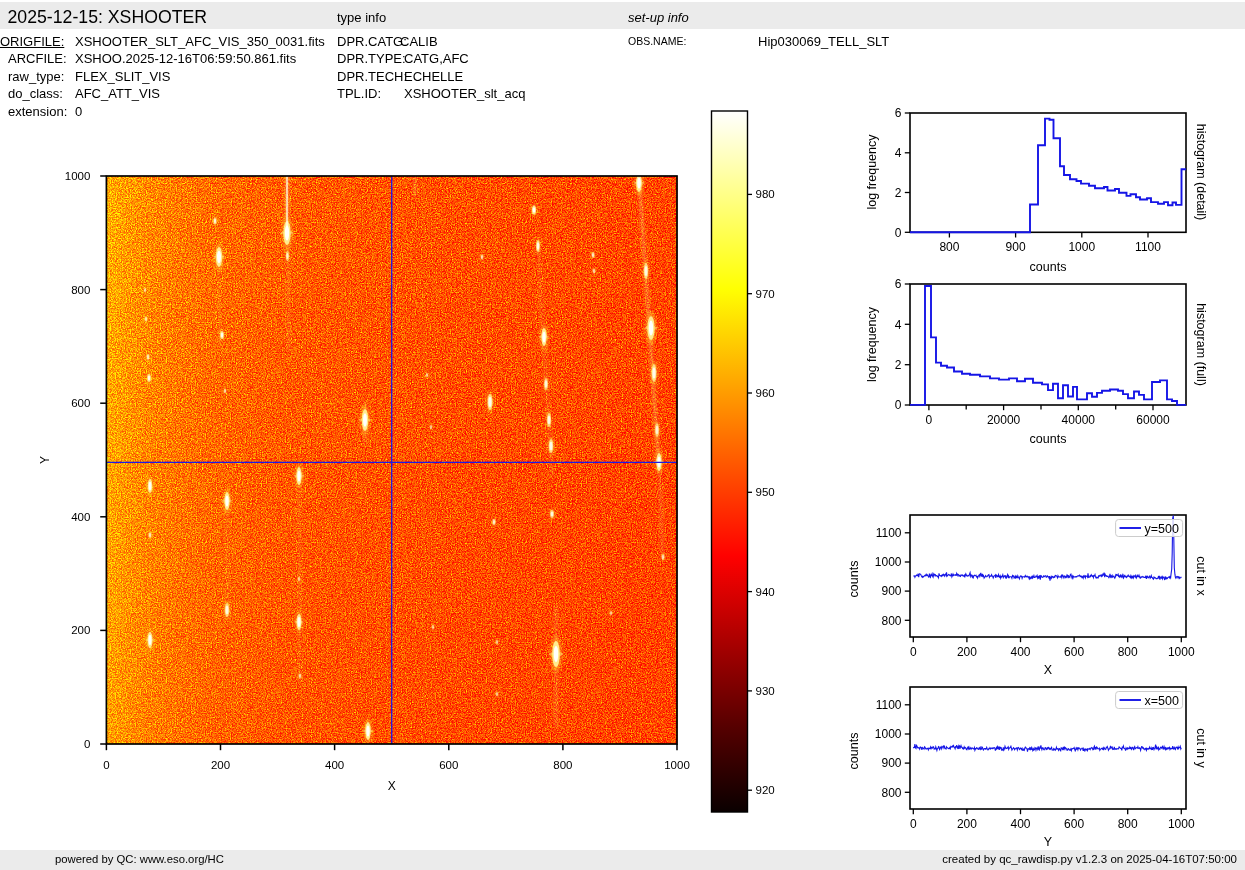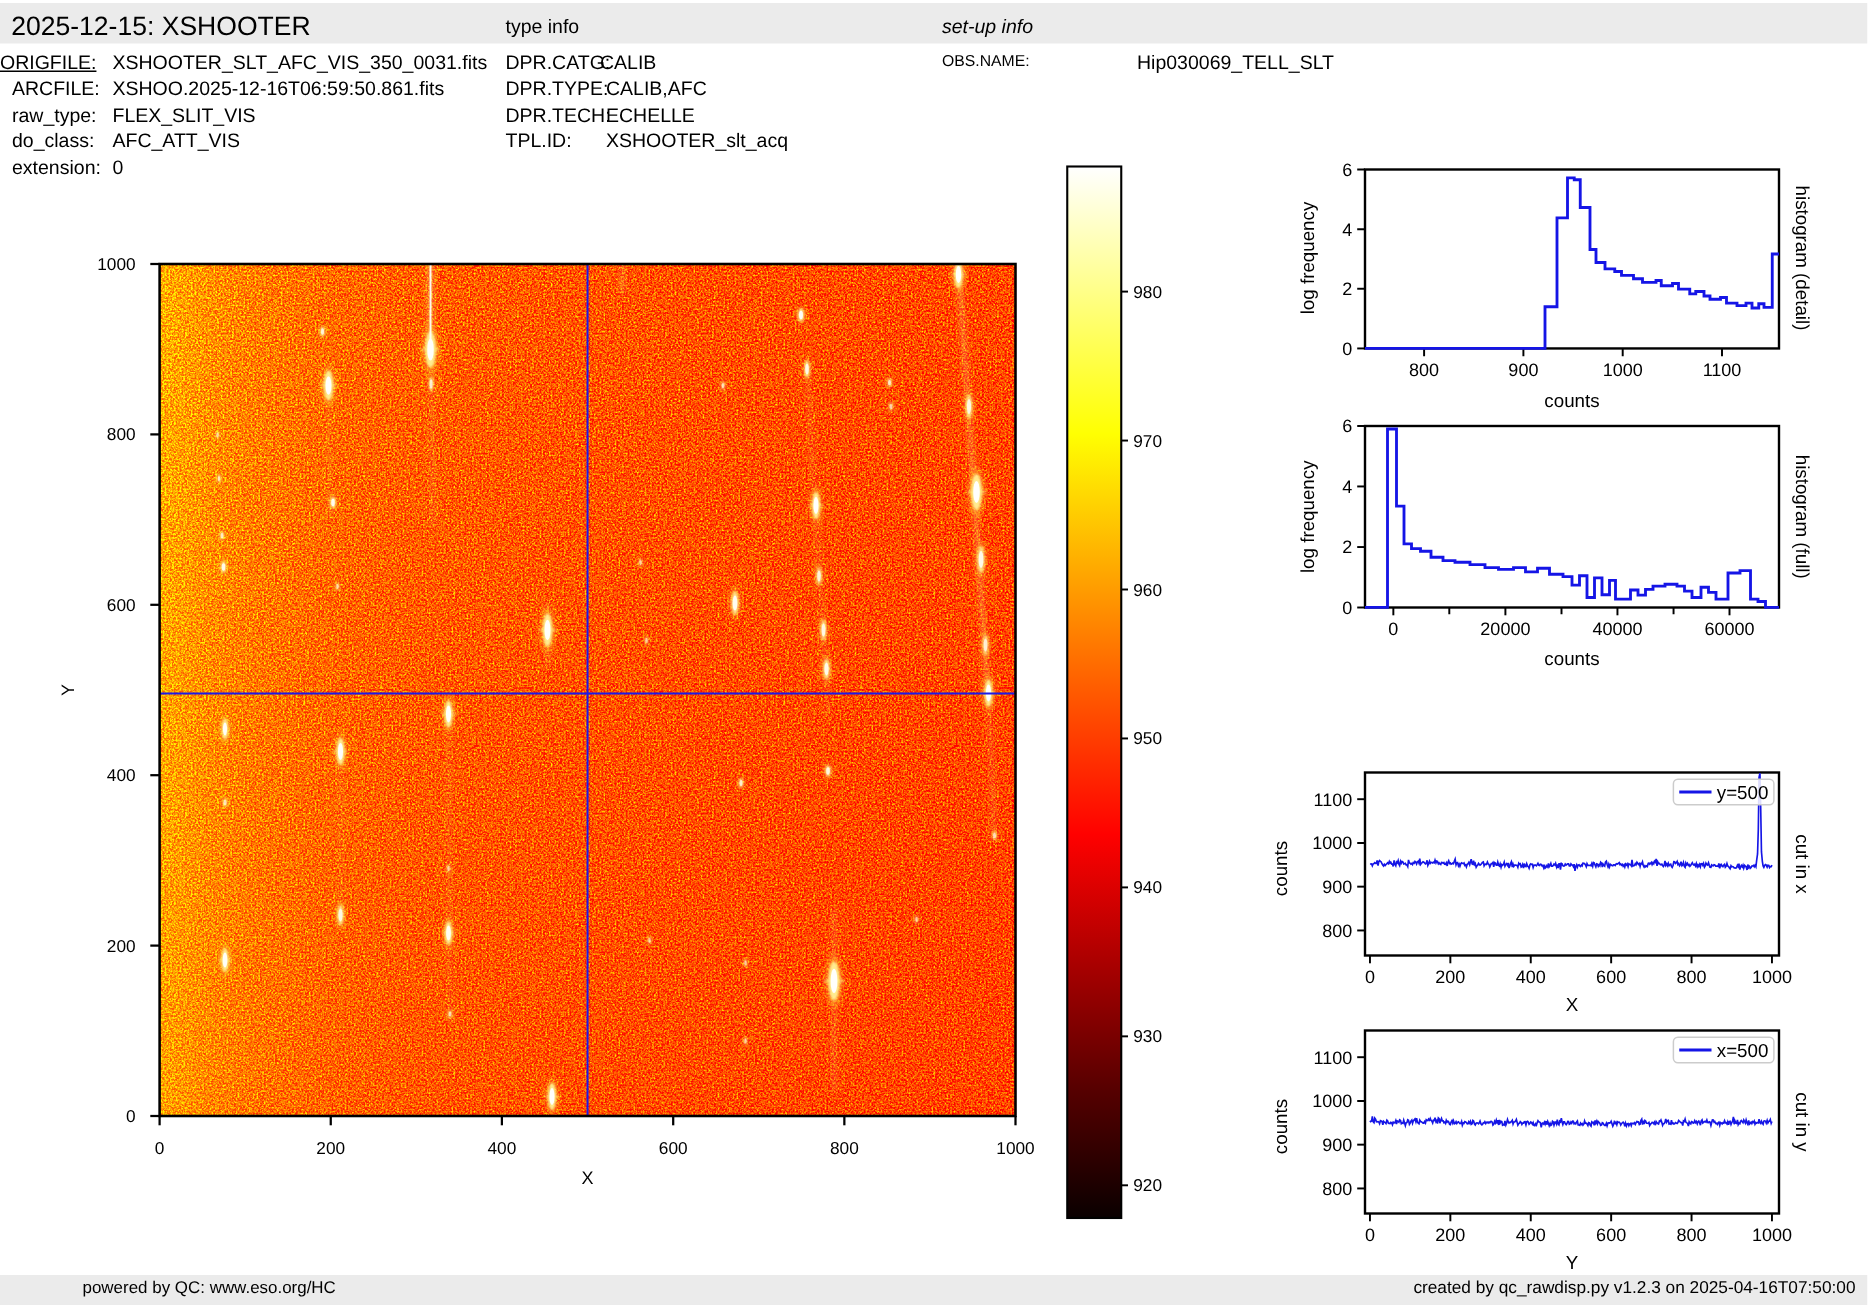--- a/index.html
+++ b/index.html
@@ -16,21 +16,21 @@
 <div class="abs" style="left:75px;top:51.0px;font-size:13px;">XSHOO.2025-12-16T06:59:50.861.fits</div>
 <div class="abs" style="left:8px;top:68.5px;font-size:13px;">raw_type:</div>
 <div class="abs" style="left:75px;top:68.5px;font-size:13px;">FLEX_SLIT_VIS</div>
 <div class="abs" style="left:8px;top:86.0px;font-size:13px;">do_class:</div>
 <div class="abs" style="left:75px;top:86.0px;font-size:13px;">AFC_ATT_VIS</div>
 <div class="abs" style="left:8px;top:103.5px;font-size:13px;">extension:</div>
 <div class="abs" style="left:75px;top:103.5px;font-size:13px;">0</div>
 <div class="abs" style="left:337px;top:33.5px;font-size:13px;">DPR.CATG:</div>
 <div class="abs" style="left:400px;top:33.5px;font-size:13px;">CALIB</div>
 <div class="abs" style="left:337px;top:51.0px;font-size:13px;">DPR.TYPE:</div>
-<div class="abs" style="left:404px;top:51.0px;font-size:13px;">CALIB,AFC</div>
+<div class="abs" style="left:404px;top:51.0px;font-size:13px;">CATG,AFC</div>
 <div class="abs" style="left:337px;top:68.5px;font-size:13px;">DPR.TECH:</div>
 <div class="abs" style="left:404px;top:68.5px;font-size:13px;">ECHELLE</div>
 <div class="abs" style="left:337px;top:86.0px;font-size:13px;">TPL.ID:</div>
 <div class="abs" style="left:404px;top:86.0px;font-size:13px;text-align:center;">XSHOOTER_slt_acq</div>
 <div class="abs" style="left:628px;top:34.5px;font-size:10.5px;">OBS.NAME:</div>
 <div class="abs" style="left:758px;top:33.5px;font-size:13px;">Hip030069_TELL_SLT</div>
 <svg class="abs" style="left:40px;top:140px;" width="700" height="680" viewBox="0 0 700 680">
 <defs>
 <filter id="noiz" x="0%" y="0%" width="100%" height="100%" color-interpolation-filters="sRGB">
  <feTurbulence type="fractalNoise" baseFrequency="0.8" numOctaves="3" seed="7"></feTurbulence>

